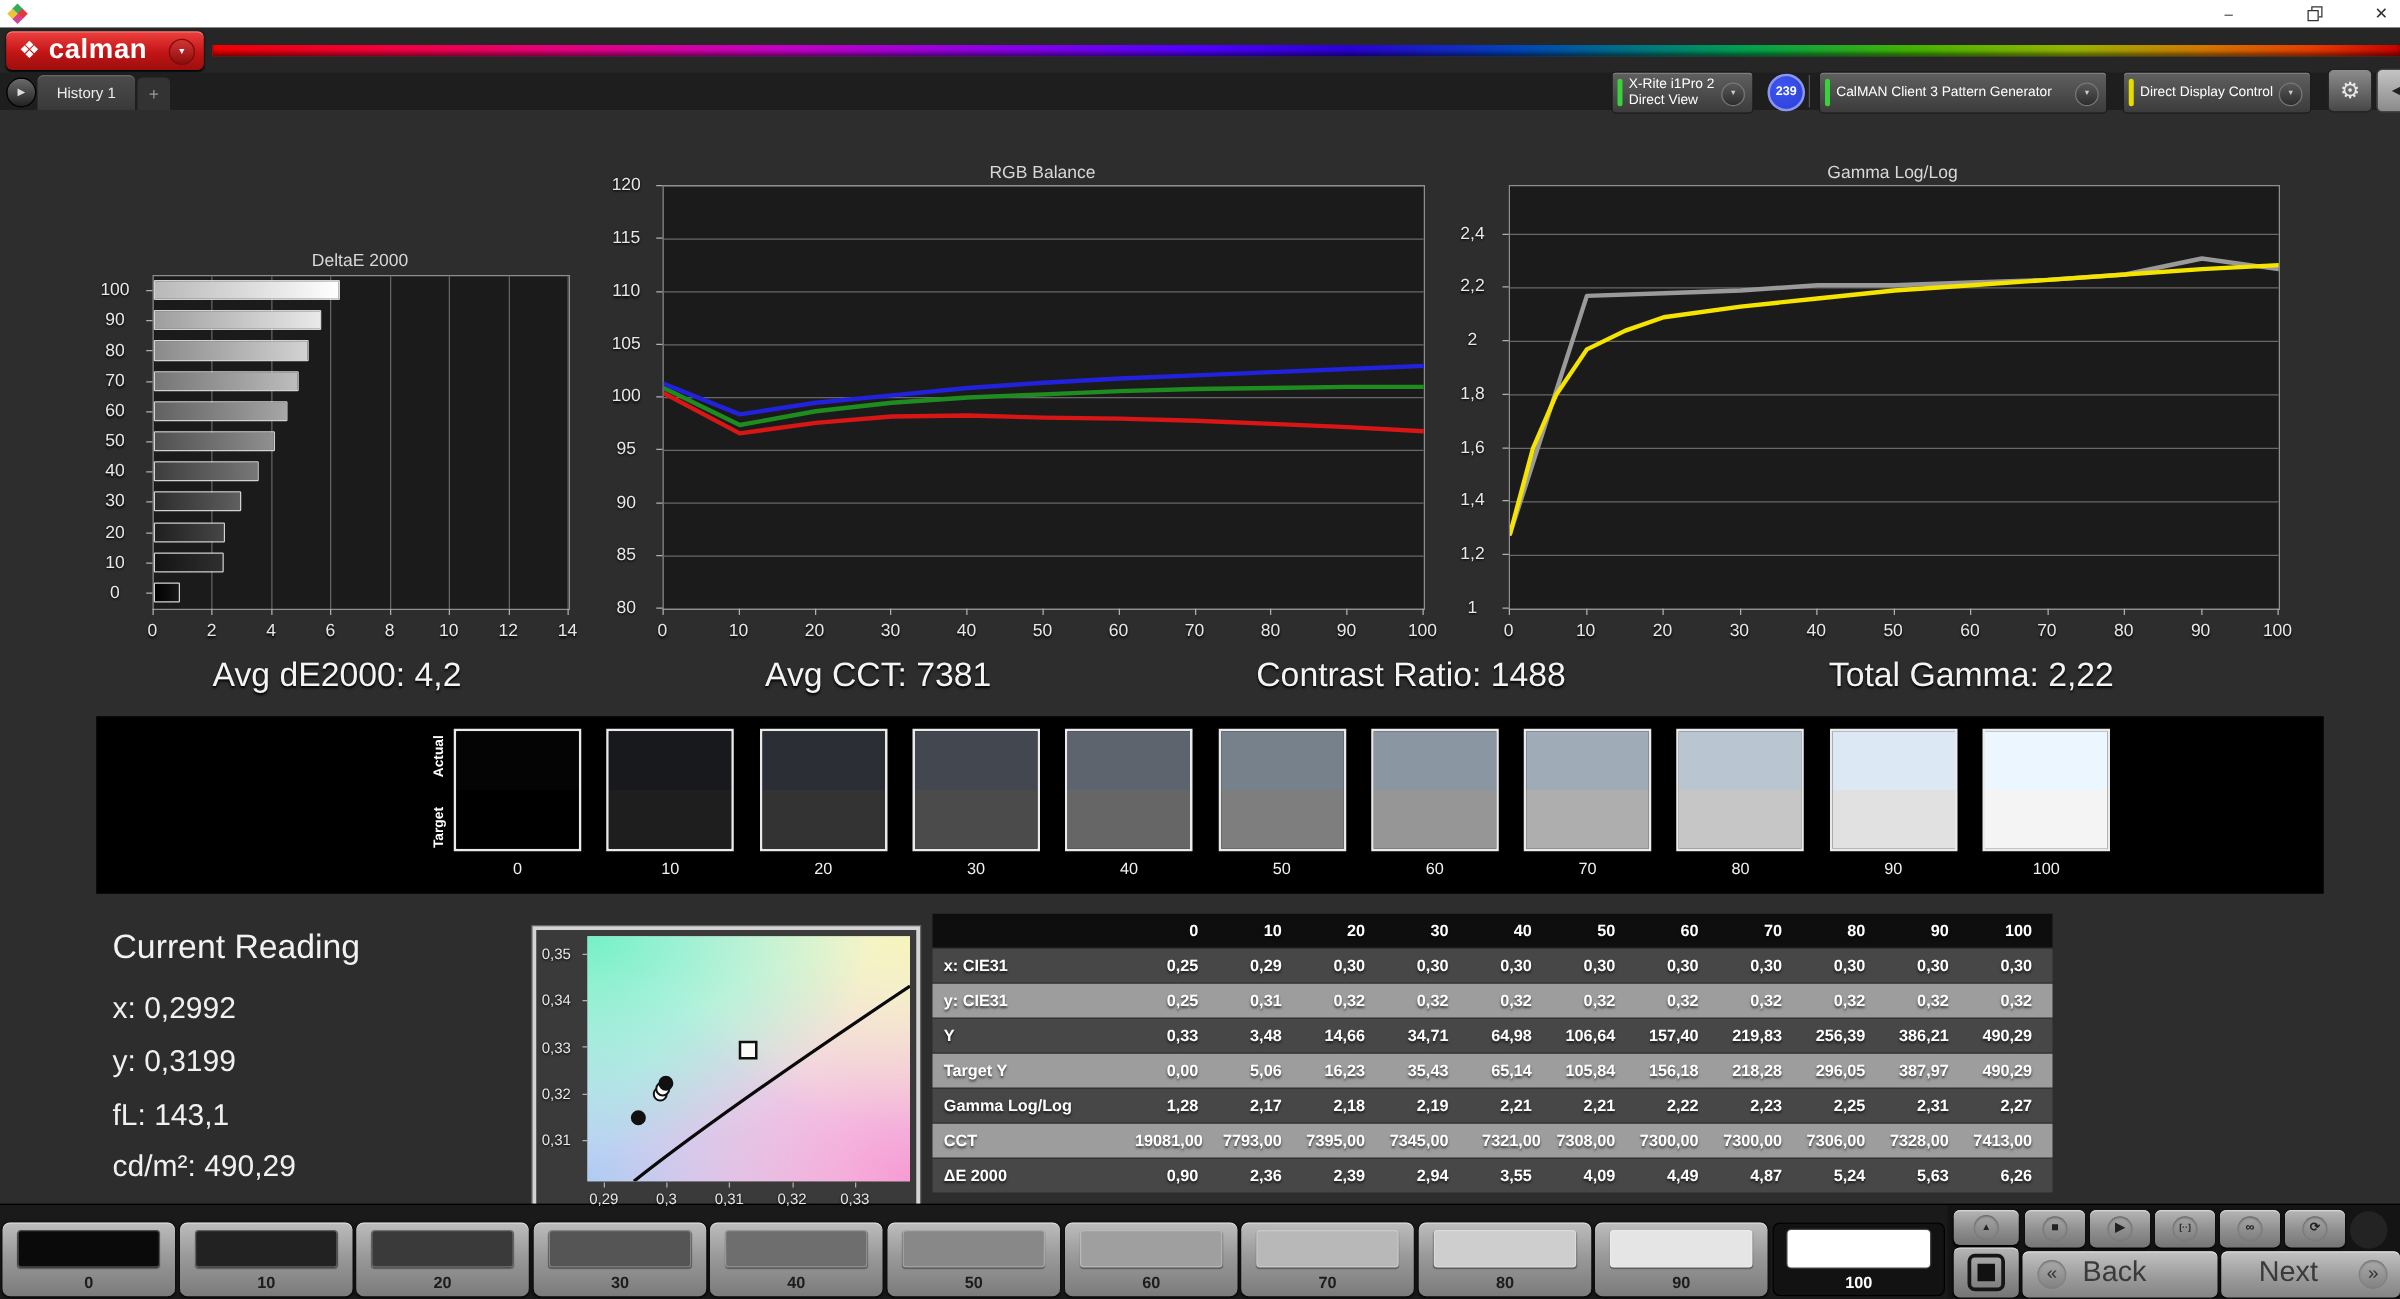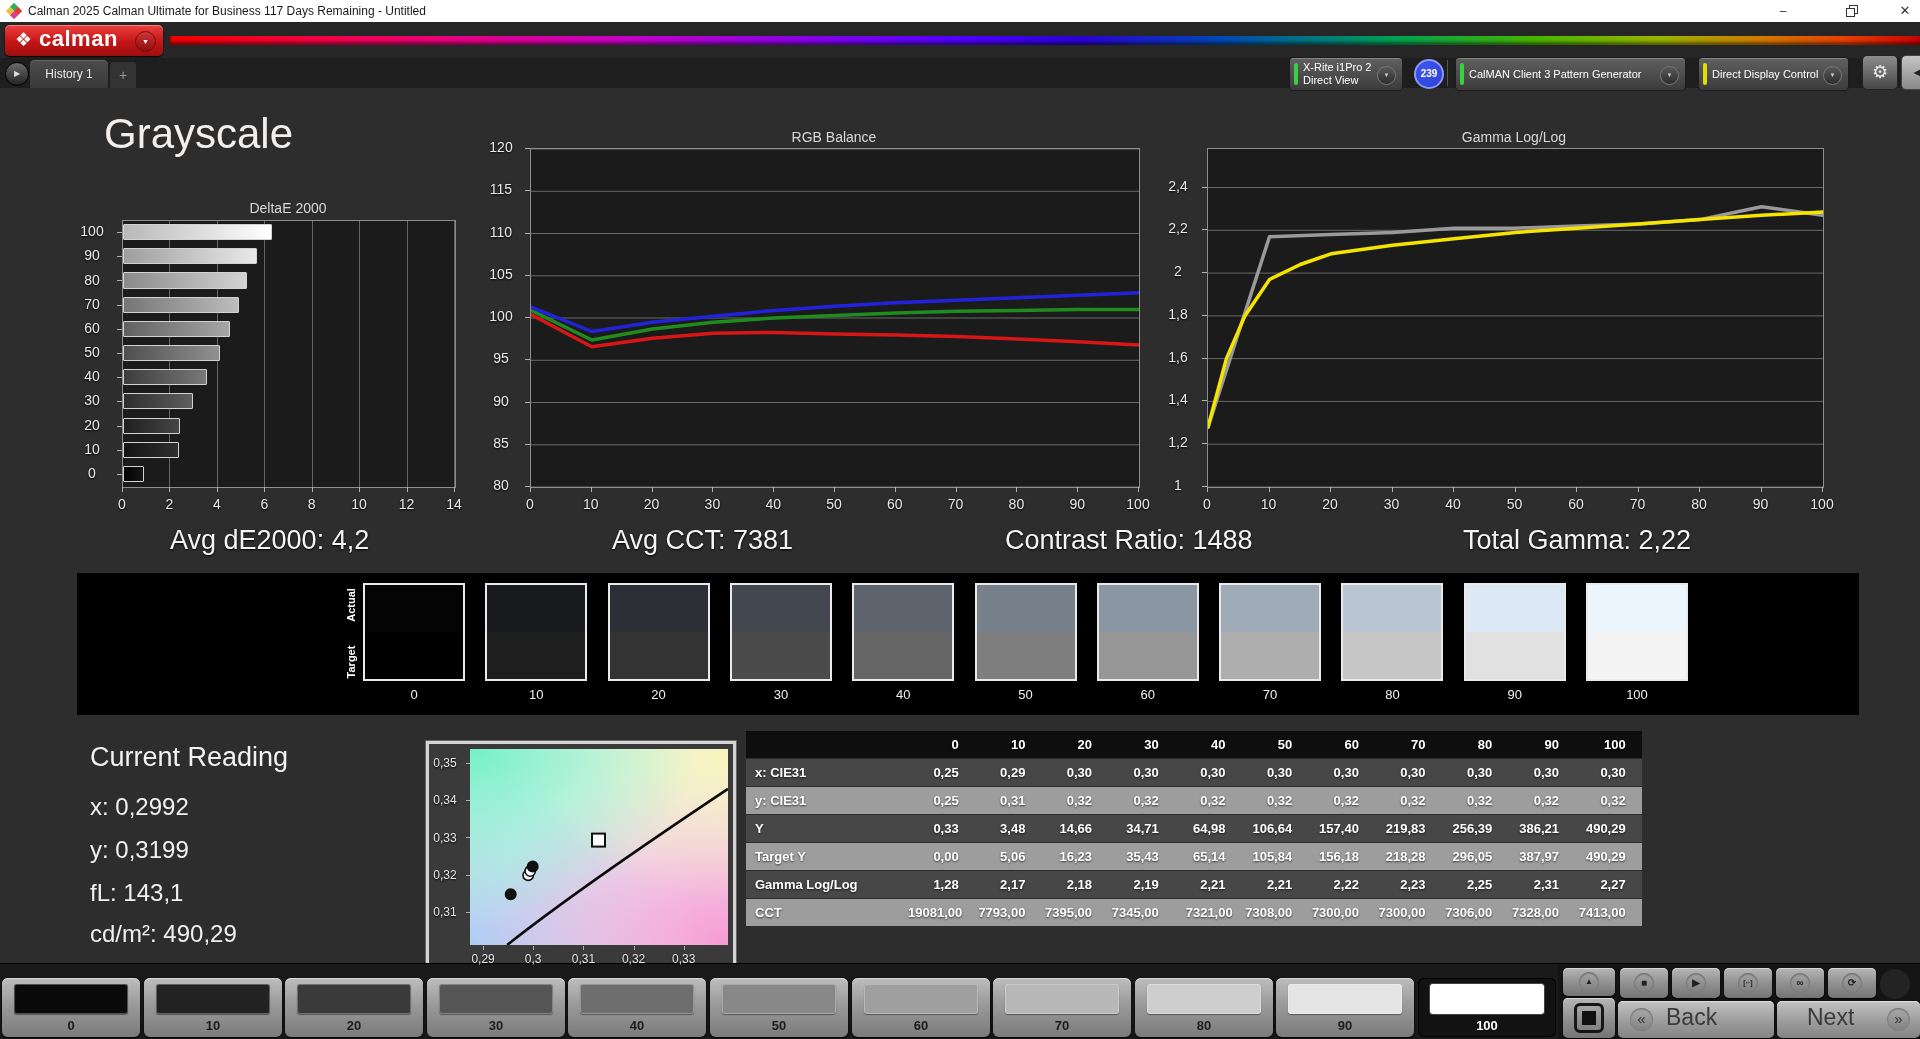--- a/index.html
+++ b/index.html
@@ -124,21 +124,20 @@
 
 <div id="app">
 
   <div id="titlebar">
     <span id="app-icon">
       <span class="dmd d0" style="background: rgb(47, 174, 95);"></span>
         <span class="dmd d1" style="background: rgb(224, 57, 63);"></span>
         <span class="dmd d2" style="background: rgb(214, 64, 143);"></span>
         <span class="dmd d3" style="background: rgb(232, 198, 58);"></span>
     </span>
-    <span id="win-title">Calman 2025 Calman Ultimate for Business 117 Days Remaining  - Untitled</span>
     <div class="wc" id="btn-min">–</div>
     <div class="wc" id="btn-restore">
         <span class="rest"></span>
       </div>
     <div class="wc" id="btn-close">✕</div>
   </div>
 
   <div id="brandbar">
     <div id="logo-btn">
       <span id="logo-glyph">❖</span>
@@ -169,21 +168,20 @@
     <span class="arr">▼</span>
   </div>
   <div class="dd" id="dd-display">
     <span class="acc acc-y"></span>
     <span class="ddtxt one">Direct Display Control</span>
     <span class="arr">▼</span>
   </div>
   <div id="gear-btn">⚙</div>
   <div id="collapse-btn">◀</div>
 
-  <div id="page-title">Grayscale</div>
   <div class="chart-title" id="t-deltae">DeltaE 2000</div>
   <div class="chart-title" id="t-rgb">RGB Balance</div>
   <div class="chart-title" id="t-gamma">Gamma Log/Log</div>
   <div class="stat" id="stat0">Avg dE2000: 4,2</div>
   <div class="stat" id="stat1">Avg CCT: 7381</div>
   <div class="stat" id="stat2">Contrast Ratio: 1488</div>
   <div class="stat" id="stat3">Total Gamma: 2,22</div>
 
   <div id="strip">
     <div class="striplabel" id="lab-actual">Actual</div>
@@ -355,20 +353,34 @@
         <div class="tcell num" style="left: 228.7px; width: 66.7px;">7793,00</div>
         <div class="tcell num" style="left: 295.4px; width: 66.7px;">7395,00</div>
         <div class="tcell num" style="left: 362.1px; width: 66.7px;">7345,00</div>
         <div class="tcell num" style="left: 436px; width: 66.7px;">7321,00</div>
         <div class="tcell num" style="left: 495.5px; width: 66.7px;">7308,00</div>
         <div class="tcell num" style="left: 562.2px; width: 66.7px;">7300,00</div>
         <div class="tcell num" style="left: 628.9px; width: 66.7px;">7300,00</div>
         <div class="tcell num" style="left: 695.6px; width: 66.7px;">7306,00</div>
         <div class="tcell num" style="left: 762.3px; width: 66.7px;">7328,00</div>
         <div class="tcell num" style="left: 829px; width: 66.7px;">7413,00</div>
+      </div>
+      <div class="trow dark" style="top: 196px;">
+        <div class="tcell lab" style="left: 0px; width: 162px;">ΔE 2000</div>
+        <div class="tcell num" style="left: 162px; width: 66.7px;">0,90</div>
+        <div class="tcell num" style="left: 228.7px; width: 66.7px;">2,36</div>
+        <div class="tcell num" style="left: 295.4px; width: 66.7px;">2,39</div>
+        <div class="tcell num" style="left: 362.1px; width: 66.7px;">2,94</div>
+        <div class="tcell num" style="left: 428.8px; width: 66.7px;">3,55</div>
+        <div class="tcell num" style="left: 495.5px; width: 66.7px;">4,09</div>
+        <div class="tcell num" style="left: 562.2px; width: 66.7px;">4,49</div>
+        <div class="tcell num" style="left: 628.9px; width: 66.7px;">4,87</div>
+        <div class="tcell num" style="left: 695.6px; width: 66.7px;">5,24</div>
+        <div class="tcell num" style="left: 762.3px; width: 66.7px;">5,63</div>
+        <div class="tcell num" style="left: 829px; width: 66.7px;">6,26</div>
       </div>
     </div>
 
   <div id="bottombar">
     <div id="cluster-bg"></div>
     <div class="smallbtn" id="up-btn">
       <span class="circ" style="font-size:8px;">▲</span>
     </div>
     <div class="smallbtn" id="window-btn">
       <span class="winicon">

